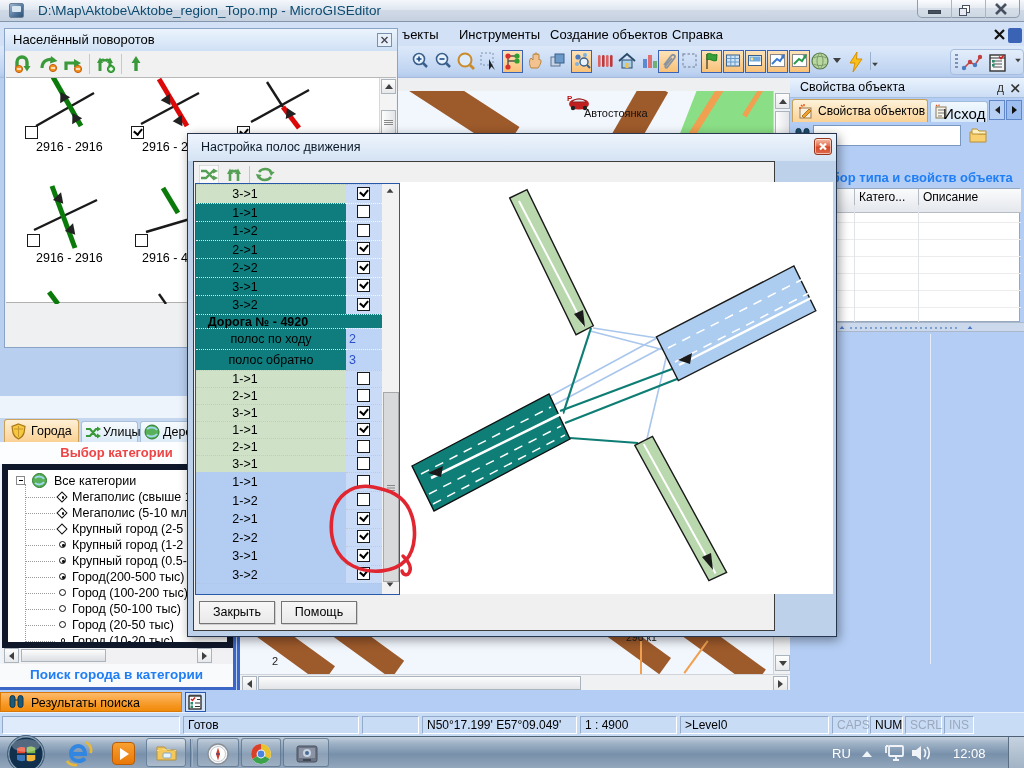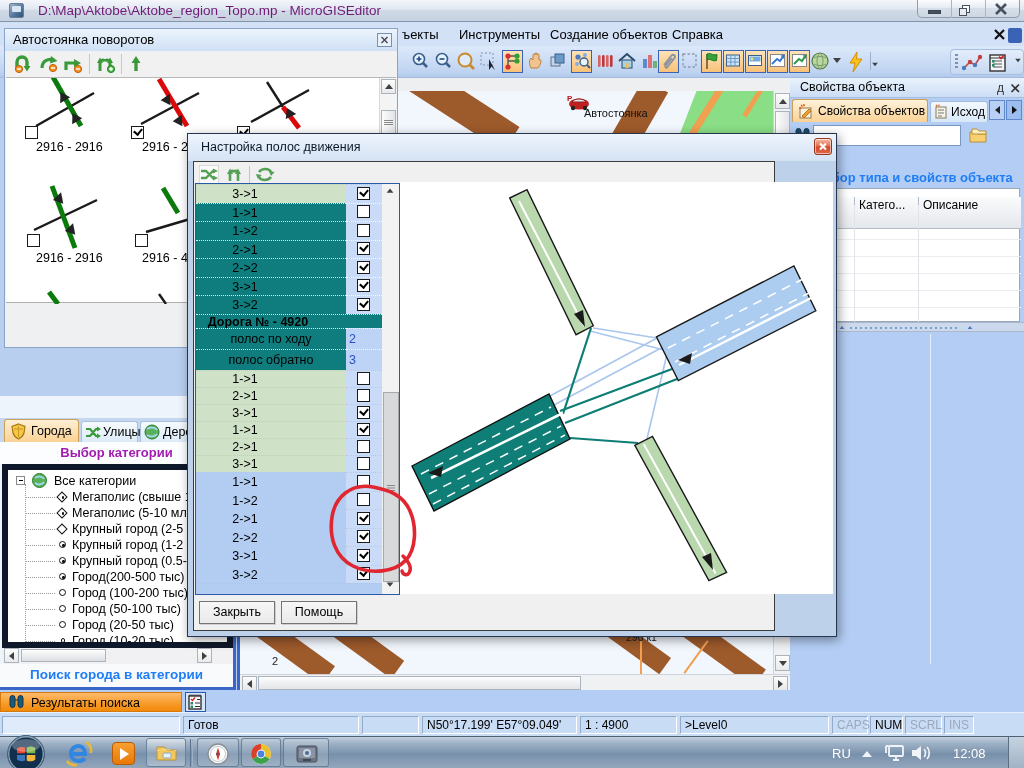--- a/index.html
+++ b/index.html
@@ -11,21 +11,21 @@
 .tri-d{width:0;height:0;border-left:4px solid transparent;border-right:4px solid transparent;border-top:5px solid #404040}
 .tri-l{width:0;height:0;border-top:4px solid transparent;border-bottom:4px solid transparent;border-right:5px solid #404040}
 .tri-r{width:0;height:0;border-top:4px solid transparent;border-bottom:4px solid transparent;border-left:5px solid #404040}
 .sbtn{position:absolute;background:linear-gradient(#fdfdfd,#e6e8ea);border:1px solid #aab4be;display:flex;align-items:center;justify-content:center}
 </style></head><body>
 
 <div class="a" style="left:0;top:0;width:1024px;height:22px;background:linear-gradient(#f4f7fb,#e0e7f0 45%,#d0dae7 50%,#c6d1e0);border-bottom:1px solid #8494ab"></div>
 <div class="a" style="left:9px;top:3px;width:15px;height:15px;background:linear-gradient(135deg,#9fb6cf,#51749a 60%,#2f5478);border:1px solid #6a7f95;border-radius:2px">
  <div class="a" style="left:2px;top:2px;width:9px;height:6px;background:#d8e6f2;border-radius:1px"></div>
   </div>
-<div class="a" style="left:38px;top:3px;font-size:13.5px;color:#701a75">D:\Map\Aktobe\Aktobe_region_Topo.mp - MicroGISEditor</div>
+<div class="a" style="left:38px;top:3px;font-size:13.5px;color:#0c4a6e">D:\Map\Aktobe\Aktobe_region_Topo.mp - MicroGISEditor</div>
 <div class="a" style="left:917px;top:0;width:103px;height:18px;background:linear-gradient(#fbfcfe,#e7ecf3 45%,#d6dfe9 50%,#cdd7e3);border:1px solid #8d9cb0;border-top:none;border-radius:0 0 5px 5px">
  <div class="a" style="left:33px;top:0;width:1px;height:18px;background:#aab6c6"></div>
  <div class="a" style="left:67px;top:0;width:1px;height:18px;background:#aab6c6"></div>
  <div class="a" style="left:10px;top:10px;width:13px;height:3.5px;background:#46505e;border:1px solid #3a4450"></div>
  <div class="a" style="left:44px;top:5px;width:8px;height:8px;border:1.6px solid #46505e;background:#fff"></div>
  <div class="a" style="left:41px;top:8px;width:8px;height:8px;border:1.6px solid #46505e;background:#e8ecf2"></div>
  <svg class="a" style="left:76px;top:3px" width="14" height="13">
       <path d="M2 1 L12 11 M12 1 L2 11" stroke="#46505e" stroke-width="2.6"></path>
     </svg>
 </div>
@@ -221,42 +221,42 @@
           <path d="M3 2 l1.6 1.6 M6 1 l0 2.2 M1 5 l2.2 0" stroke="#e05818" stroke-width="1.4"></path>
         </svg>
    <div class="a" style="left:25px;top:4px;font-size:12px">Свойства объектов</div>
   </div>
   <div class="a" style="left:140px;top:3px;width:58px;height:21px;background:linear-gradient(#f2f8fe,#d8e8f8);border:1px solid #a0bcdc;border-bottom:none;border-radius:3px 3px 0 0">
    <svg class="a" style="left:3px;top:2px" width="15" height="16">
           <rect x="2" y="3" width="10" height="11" fill="#f8f4e8" stroke="#8a7a5a"></rect>
           <path d="M4 6 h6 M4 9 h6 M4 12 h4" stroke="#777"></path>
           <path d="M2 1 l1.4 1.4 M5 0.5 l0 1.8" stroke="#e05818" stroke-width="1.2"></path>
         </svg>
-   <div class="a" style="left:20px;top:3px;font-size:12px">Исход</div>
+   <div class="a" style="left:12px;top:3px;font-size:15px">Исход</div>
   </div>
   <div class="a" style="left:199px;top:2px;width:16px;height:20px;background:#b7d0f4;border:1px solid #6088c8;display:flex;align-items:center;justify-content:center">
         <div class="tri-l" style="border-right-color:#222"></div>
       </div>
   <div class="a" style="left:216px;top:2px;width:16px;height:20px;background:#9cbdf0;border:1px solid #6088c8;display:flex;align-items:center;justify-content:center">
         <div class="tri-r" style="border-left-color:#111"></div>
       </div>
  </div>
  <div class="a" style="left:0;top:44px;width:234px;height:28px">
   <svg class="a" style="left:4px;top:5px" width="18" height="14">
         <path d="M2 4 a2.5 2.5 0 0 1 5 0 l0 6 a2.5 2.5 0 0 1 -5 0 Z M10 4 a2.5 2.5 0 0 1 5 0 l0 6 a2.5 2.5 0 0 1 -5 0 Z M7 6 h3" fill="#1a4a6a" stroke="#12374f"></path>
       </svg>
   <div class="a" style="left:23px;top:3px;width:148px;height:21px;background:#fff;border:1px solid #7898c0"></div>
   <svg class="a" style="left:177px;top:2px" width="24" height="23">
         <path d="M3 8 l0 10 l16 0 l0 -8 l-8 0 l-2 -2 Z" fill="#f8d070" stroke="#b89038"></path>
         <path d="M5 10 l14 0 l0 -3 l-7 0 l-2 -2 l-5 0 Z" fill="#fdf0c0" stroke="#b89038"></path>
       </svg>
  </div>
  <div class="a" style="left:0;top:92px;width:234px;height:18px;text-align:center;font-size:13px;font-weight:bold;color:#1f7ef5;white-space:nowrap"><span style="margin-left:10px">Выбор типа и свойств объекта</span></div>
  <div class="a" style="left:4px;top:110px;width:226px;height:134px;background:#fff;border:1px solid #98a8bc">
-  <div class="a" style="left:0;top:8px;width:226px;height:32px;background:linear-gradient(#fafbfc,#e4e7ec);border-bottom:1px solid #b6bcc6">
+  <div class="a" style="left:0;top:0;width:226px;height:24px;background:linear-gradient(#fafbfc,#e4e7ec);border-bottom:1px solid #b6bcc6">
    <div class="a" style="left:59px;top:0;width:1px;height:16px;background:#b6bcc6"></div>
    <div class="a" style="left:123px;top:0;width:1px;height:16px;background:#b6bcc6"></div>
    <div class="a" style="left:64px;top:1px;font-size:12px">Катего...</div>
    <div class="a" style="left:128px;top:1px;font-size:12px">Описание</div>
   </div>
       <div class="a" style="left:0;top:33px;width:226px;height:1px;background:#ececec"></div>
       <div class="a" style="left:0;top:50px;width:226px;height:1px;background:#ececec"></div>
       <div class="a" style="left:0;top:67px;width:226px;height:1px;background:#ececec"></div>
       <div class="a" style="left:0;top:84px;width:226px;height:1px;background:#ececec"></div>
       <div class="a" style="left:0;top:101px;width:226px;height:1px;background:#ececec"></div>
@@ -297,21 +297,21 @@
    <div class="a" style="left:21px;top:3px;font-size:12.5px">Улицы</div>
   </div>
   <div class="a" style="left:140px;top:3px;width:70px;height:21px;background:linear-gradient(#f6fafd,#dcebf8);border:1px solid #a8c0dc;border-bottom:none;border-radius:3px 3px 0 0">
    <svg class="a" style="left:3px;top:2px" width="16" height="16">
           <circle cx="8" cy="8" r="7" fill="#58b058" stroke="#2a7a2a"></circle>
           <path d="M3 5 C6 3 11 3 13 6 M3 11 C6 13 11 13 13 10" stroke="#a0d8f0" stroke-width="2" fill="none"></path>
         </svg>
    <div class="a" style="left:22px;top:3px;font-size:12.5px">Дере</div>
   </div>
  </div>
- <div class="a" style="left:0;top:46px;width:233px;height:22px;background:#fbfdff;text-align:center;font-size:13px;font-weight:bold;color:#a21caf;padding-top:3px">Выбор категории</div>
+ <div class="a" style="left:0;top:46px;width:233px;height:22px;background:#fbfdff;text-align:center;font-size:13px;font-weight:bold;color:#ef4444;padding-top:3px">Выбор категории</div>
  <div class="a" style="left:2px;top:68px;width:231px;height:184px;background:#fff;border:6px solid #0f172a;overflow:hidden">
 <div class="a" style="left:17px;top:14px;width:1px;height:168px;border-left:1px dotted #999"></div>
       <div class="a" style="left:8px;top:6px;width:9px;height:9px;border:1px solid #888;background:#fff">
         <div class="a" style="left:1.5px;top:3px;width:4px;height:1px;background:#000"></div>
       </div>
       <svg class="a" style="left:24px;top:3px" width="15" height="15">
         <circle cx="7.5" cy="7.5" r="7" fill="#58b058" stroke="#2a7a2a"></circle>
         <path d="M3 5 C6 3 10 3 12 6 M3 10 C6 12 10 12 12 9" stroke="#a0d8f0" stroke-width="2" fill="none"></path>
       </svg>
       <div class="a" style="left:46px;top:4px;font-size:12.5px;white-space:nowrap">Все категории</div>
@@ -390,21 +390,21 @@
  <div class="seg" style="left:580px;top:3px;width:97px">1 : 4900</div>
  <div class="seg" style="left:680px;top:3px;width:149px">&gt;Level0</div>
  <div class="seg" style="left:832px;top:3px;width:36px;color:#9aa8bc">CAPS</div>
  <div class="seg" style="left:870px;top:3px;width:33px">NUM</div>
  <div class="seg" style="left:905px;top:3px;width:37px;color:#9aa8bc">SCRL</div>
  <div class="seg" style="left:944px;top:3px;width:30px;color:#9aa8bc">INS</div>
 </div>
 
 <div class="a" style="left:4px;top:28px;width:394px;height:320px;background:#eef0f2;border:1px solid #8aa4c8;z-index:3">
  <div class="a" style="left:0;top:0;width:392px;height:22px;background:linear-gradient(#ecf4fd,#cfe0f5)">
-  <div class="a" style="left:8px;top:3px;font-size:13px">Автостоянка поворотов</div>
+  <div class="a" style="left:8px;top:3px;font-size:13px">Населённый поворотов</div>
   <div class="a" style="left:372px;top:4px;width:15px;height:14px;background:#e8f0fa;border:1px solid #7a90b0"><svg width="13" height="12">
           <path d="M3.5 3 L9.5 9 M9.5 3 L3.5 9" stroke="#445" stroke-width="1.4"></path>
         </svg></div>
  </div>
  <div class="a" style="left:0;top:22px;width:392px;height:26px;background:#f1f1f1">
   <svg class="a" style="left:8px;top:3px" width="22" height="20">
         <path d="M4 16 L4 8 A5 5 0 0 1 14 8 L14 13" fill="none" stroke="#3a9a3a" stroke-width="3.4"></path>
         <path d="M10.5 12 L17.5 12 L14 17.5 Z" fill="#3a9a3a"></path>
         <circle cx="6" cy="15" r="3.6" fill="#f09020" stroke="#c06010"></circle>
         <path d="M4 15 h4" stroke="#fff" stroke-width="1.4"></path>

